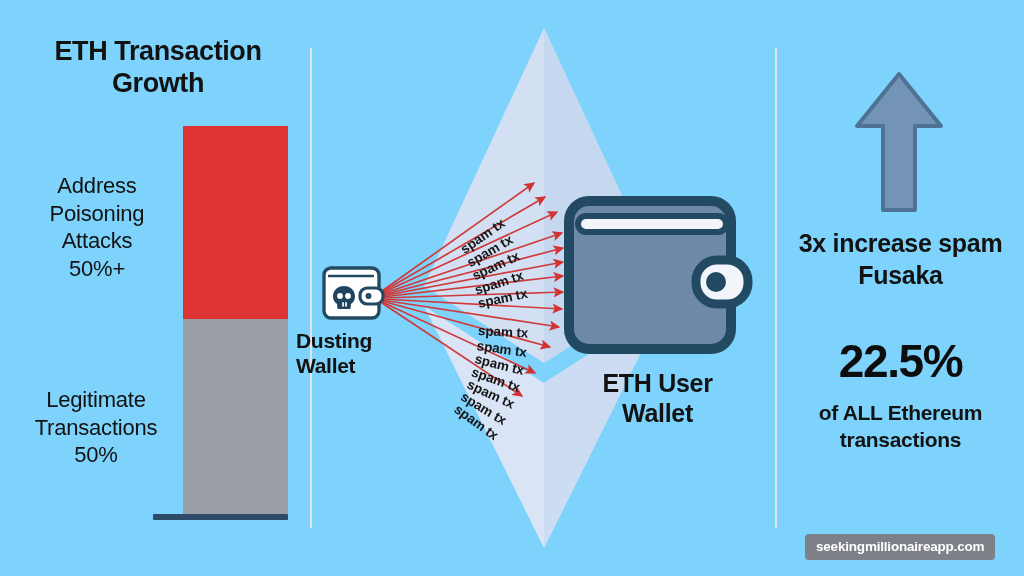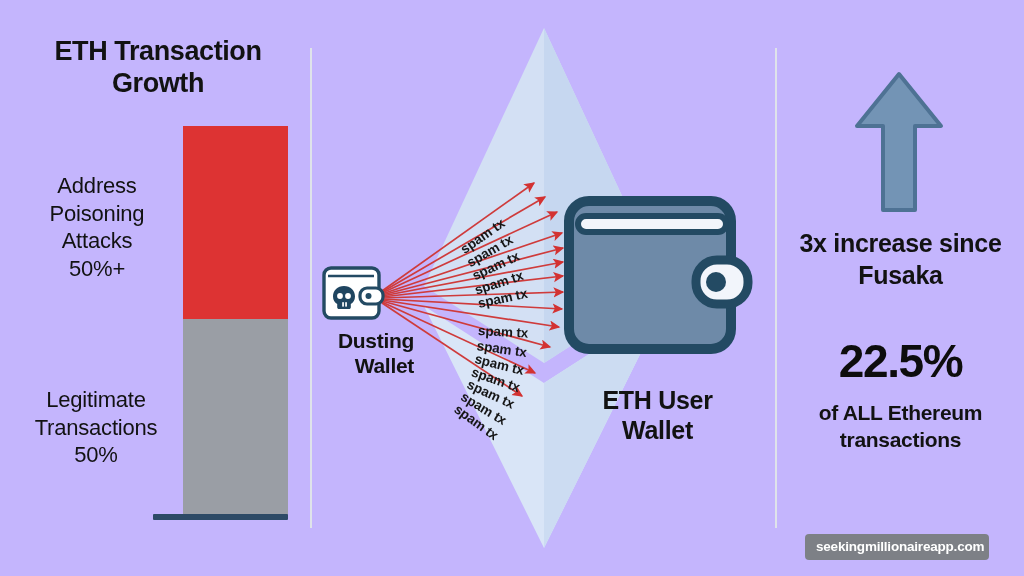--- a/index.html
+++ b/index.html
@@ -11,21 +11,21 @@
     height: 576px;
     overflow: hidden;
     background: #f0f3fa;
     font-family: "Liberation Sans", sans-serif;
     -webkit-font-smoothing: antialiased;
   }
   #canvas {
     position: relative;
     width: 1024px;
     height: 576px;
-    background: #c4b5fd;
+    background: #7dd3fc;
     overflow: hidden;
   }
 
   
   .divider {
     position: absolute;
     top: 48px;
     width: 2px;
     height: 480px;
     background: #dfe3ea;
@@ -116,21 +116,21 @@
   }
   #dusting-wallet-icon {
     position: absolute;
     left: 10px; top: 262px;
     width: 68px; height: 62px;
   }
   #dusting-wallet-label {
     position: absolute;
     left: -14px; top: 328px;
     width: 118px;
-    text-align: right;
+    text-align: left;
     font-size: 21px;
     font-weight: bold;
     line-height: 1.2;
     color: #121212;
     letter-spacing: -0.3px;
   }
   #eth-user-wallet-icon {
     position: absolute;
     left: 250px; top: 192px;
     width: 196px; height: 168px;
@@ -138,21 +138,20 @@
   #eth-user-wallet-label {
     position: absolute;
     left: 245px; top: 368px;
     width: 205px;
     text-align: center;
     font-size: 25px;
     font-weight: bold;
     line-height: 1.2;
     color: #121212;
     letter-spacing: -0.3px;
-    margin-top: 17px;
   }
 
   
   #panel-right {
     position: absolute;
     left: 775px; top: 0;
     width: 249px; height: 576px;
   }
   #up-arrow-icon {
     position: absolute;
@@ -187,21 +186,21 @@
     text-align: center;
     font-size: 21px;
     font-weight: bold;
     line-height: 1.27;
     color: #121212;
     letter-spacing: -0.3px;
   }
   #watermark {
     position: absolute;
     left: 30px; top: 534px;
-    padding: 5px 5px 6px 11px;
+    padding: 5px 11px 6px 11px;
     background: #7d8086;
     border-radius: 4px;
     color: #ffffff;
     font-size: 13.5px;
     font-weight: bold;
     letter-spacing: -0.2px;
     white-space: nowrap;
   }
 </style>
 </head>
@@ -301,21 +300,21 @@
   </div>
 
   <div class="divider" id="divider-right"></div>
 
   <div id="panel-right">
 
     <svg id="up-arrow-icon" viewBox="0 0 92 148">
       <polygon points="46,6 88,58 62,58 62,142 30,142 30,58 4,58" fill="#7394b5" stroke="#4e7294" stroke-width="4" stroke-linejoin="round"></polygon>
     </svg>
 
-    <div id="increase-text">3x increase since Fusaka</div>
+    <div id="increase-text">3x increase spam Fusaka</div>
 
     <div id="big-stat">22.5%</div>
 
     <div id="stat-caption">of ALL Ethereum transactions</div>
 
     <div id="watermark">seekingmillionaireapp.com</div>
   </div>
 
 </div>
 

